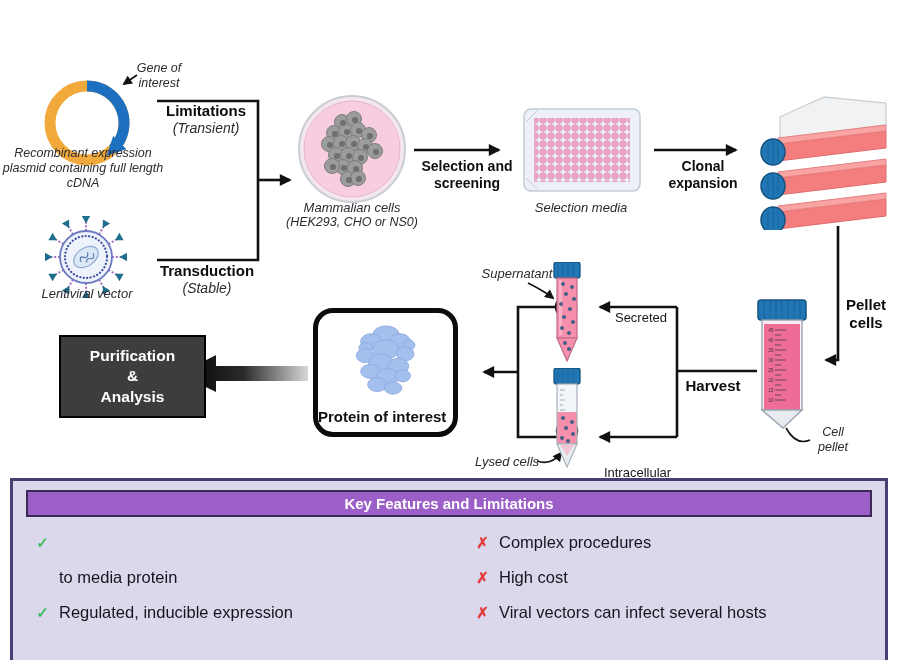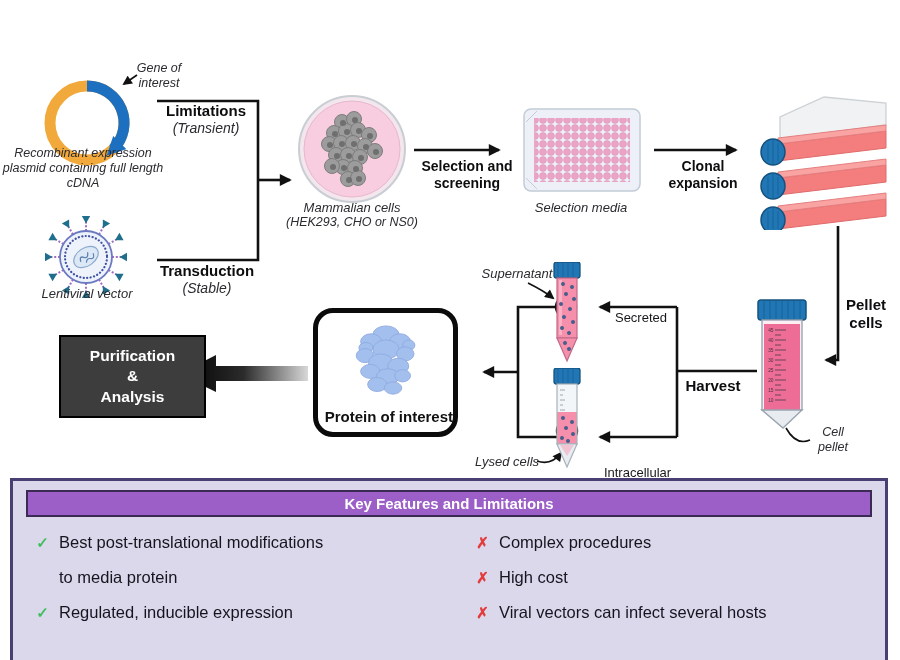--- a/index.html
+++ b/index.html
@@ -15,21 +15,21 @@
   .s12{font-size:12.5px;}
   .s13{font-size:13px;}
   .s14{font-size:14px;}
   .s15{font-size:15px;}
   .banner{position:absolute;left:8px;top:8px;width:883px;height:38px;background:var(--banner-purple);
     border:3px solid var(--banner-border);display:flex;align-items:center;justify-content:center;}
   .banner .t{color:#fff;font-size:21px;font-weight:bold;letter-spacing:.2px;}
   .protein-box{position:absolute;left:313px;top:308px;width:145px;height:129px;border:5px solid #0b0b0b;
     border-radius:20px;background:#fff;}
   .protein-box .blob{position:absolute;left:26px;top:4px;}
-  .protein-box .cap{position:absolute;left:0;right:0;bottom:7px;text-align:right;font-weight:bold;font-size:15px;}
+  .protein-box .cap{position:absolute;left:0;right:0;bottom:7px;text-align:left;font-weight:bold;font-size:15px;}
   .purif{position:absolute;left:28px;top:335px;width:147px;height:83px;background:#3d3d3d;border:2px solid #000;
     color:#fff;font-weight:bold;font-size:15.5px;display:flex;flex-direction:column;justify-content:center;
     text-align:center;line-height:1.3;margin-left:31px;}
   .panel{position:absolute;left:10px;top:478px;width:878px;height:208px;background:var(--panel-bg);
     border:3px solid var(--panel-border);}
   .panel-header{position:absolute;left:13px;right:13px;top:9px;height:27px;background:var(--banner-purple);
     border:2px solid var(--banner-border);color:#fff;font-weight:bold;font-size:15px;
     display:flex;align-items:center;justify-content:center;}
   .feat-col{position:absolute;top:44px;}
   .feat-col.left{left:22px;width:426px;}
@@ -359,21 +359,20 @@
   <div class="lbl i s13" style="left:477px;top:266px;width:80px;">Supernatant</div>
   <div class="lbl i s13" style="left:472px;top:454px;width:70px;">Lysed cells</div>
 
   <div class="panel">
     <div class="panel-header">
       <span>Key Features and Limitations</span>
     </div>
     <div class="feat-col left">
       <div class="feat-row">
         <span class="mark pro">✓</span>
-        <span>Best post-translational modifications</span>
       </div>
       <div class="feat-row">
         <span class="mark pro"></span>
         <span>to media protein</span>
       </div>
       <div class="feat-row">
         <span class="mark pro">✓</span>
         <span>Regulated, inducible expression</span>
       </div>
     </div>

